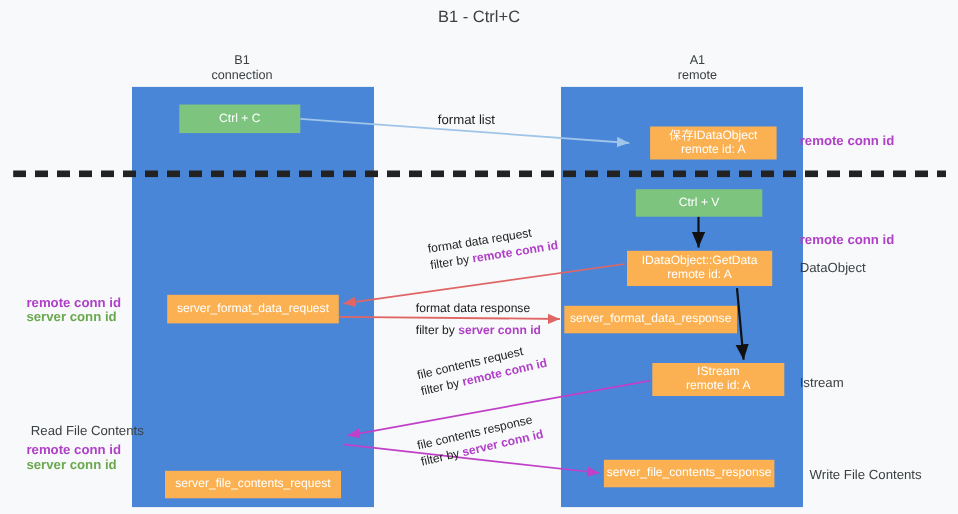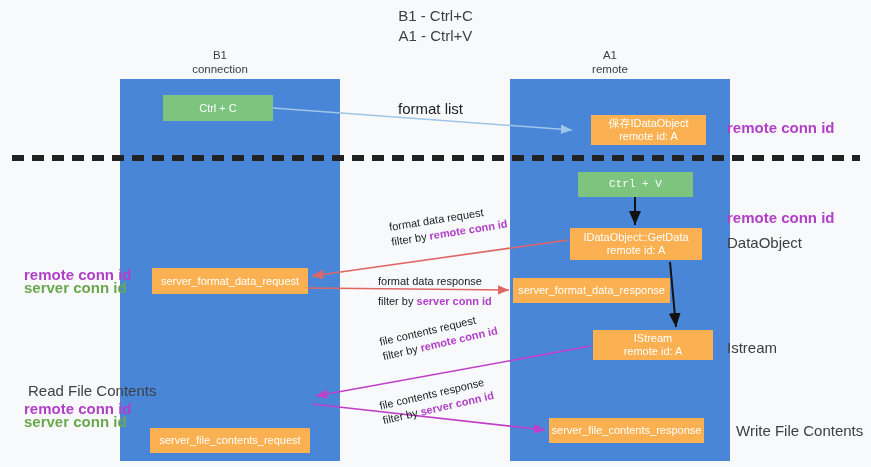--- a/index.html
+++ b/index.html
@@ -43,30 +43,30 @@
     align-items:center;justify-content:center;
     color:#ffffff;font-size:11px;line-height:13px;text-align:center;
     box-sizing:border-box;
   }
   .node.green{background:#7dc47e;}
   .node.orange{background:#fbb152;}
   .node .sub{display:block;}
 
   #node-ctrlc{left:163px;top:95px;width:110px;height:26px;}
   #node-save-idataobject{left:591px;top:115px;width:115px;height:30px;}
-  #node-ctrlv{left:578px;top:172px;width:115px;height:25px;font-family:Liberation Mono, monospace;}
+  #node-ctrlv{left:578px;top:172px;width:115px;height:25px;}
   #node-getdata{left:570px;top:228px;width:132px;height:32px;}
   #node-fmt-req{left:152px;top:268px;width:156px;height:26px;}
   #node-fmt-res{left:513px;top:278px;width:157px;height:25px;}
   #node-istream{left:593px;top:330px;width:120px;height:30px;}
   #node-file-req{left:150px;top:387px;width:160px;height:25px;margin-top:41px;}
   #node-file-res{left:549px;top:418px;width:155px;height:25px;}
 
   
-  .lbl{position:absolute;font-size:15px;color:#222;line-height:14px;white-space:nowrap;}
+  .lbl{position:absolute;font-size:12px;color:#222;line-height:14px;white-space:nowrap;}
   .purple{color:#b040c8;font-weight:bold;}
   .green-t{color:#6aa84f;font-weight:bold;}
   .rot-req{transform:rotate(-9deg);transform-origin:left top;}
   .rot-req2{transform:rotate(-13deg);transform-origin:left top;}
 
   #lbl-format-list{left:398px;top:102px;}
   #lbl-rconn-1{left:727px;top:121px;}
   #lbl-rconn-2{left:727px;top:211px;}
   #lbl-dataobject{left:727px;top:236px;color:#3c4043;}
   #lbl-istream-side{left:727px;top:341px;color:#3c4043;}
@@ -83,28 +83,27 @@
   #grp-file-res{left:378px;top:399px;}
   .grp{position:absolute;font-size:11px;line-height:15px;white-space:nowrap;color:#222;}
 </style>
 </head>
 <body>
 
 <div class="stage">
 
   <div class="title">
     <div>B1 - Ctrl+C</div>
-    <div>A1 - Ctrl+V</div>
   </div>
 
   <div class="col-head" style="left:110px;top:48px;">
     <span>B1</span>
     <span class="l2">connection</span>
   </div>
-  <div class="col-head" style="left:500px;top:48px;">
+  <div class="col-head" style="left:524px;top:48px;">
     <span>A1</span>
     <span class="l2">remote</span>
   </div>
 
   <div class="lane" id="lane-b1"></div>
   <div class="lane" id="lane-a1"></div>
 
   <svg class="wires">
     <defs>
       <marker id="ah-blue" markerWidth="8" markerHeight="8" refX="7" refY="3" orient="auto">

